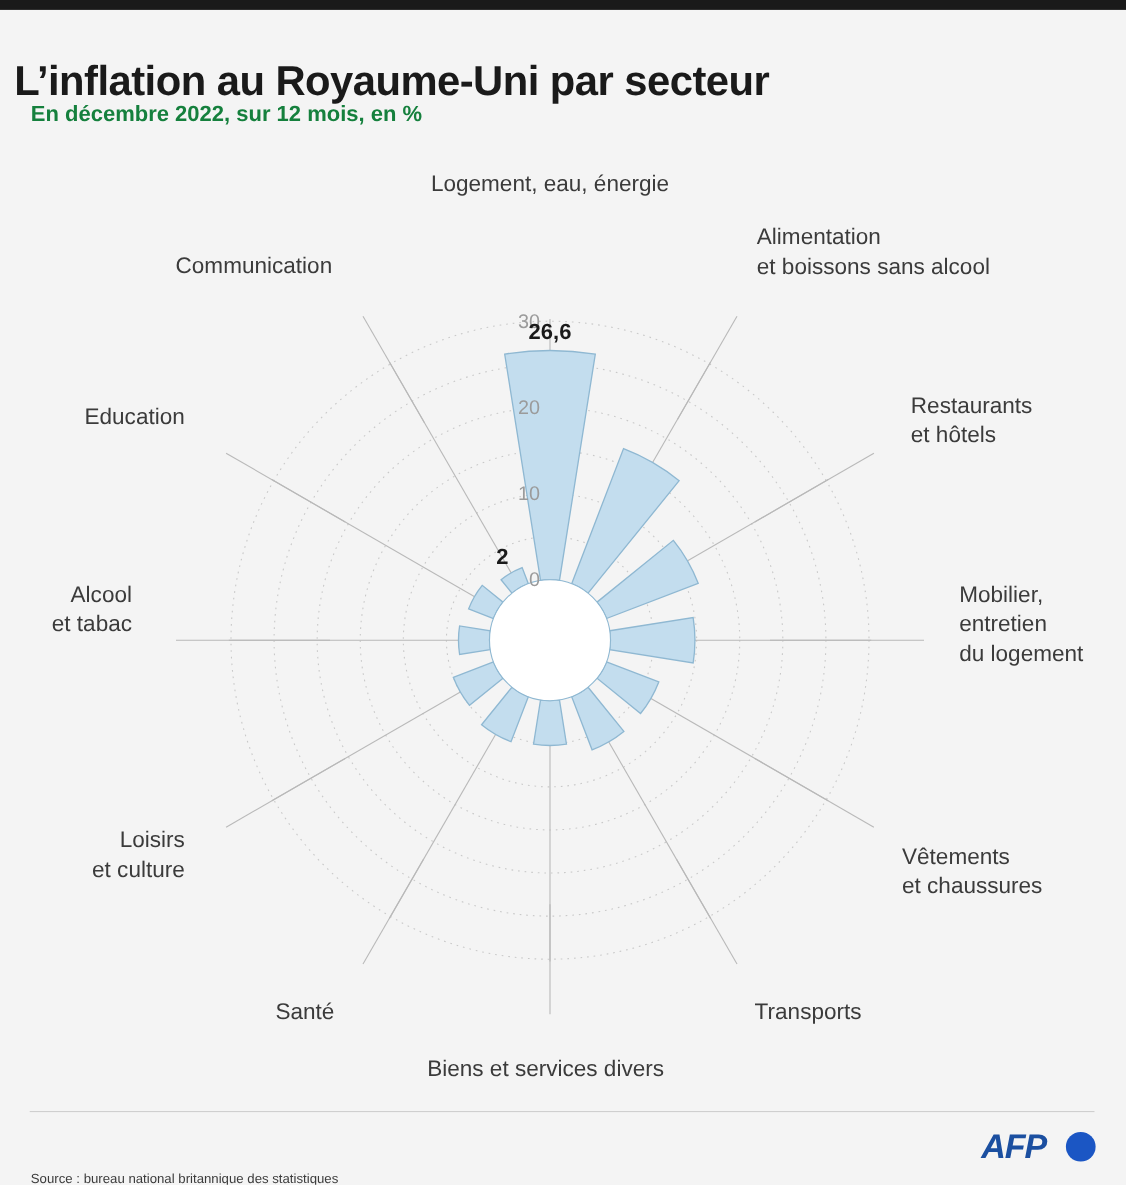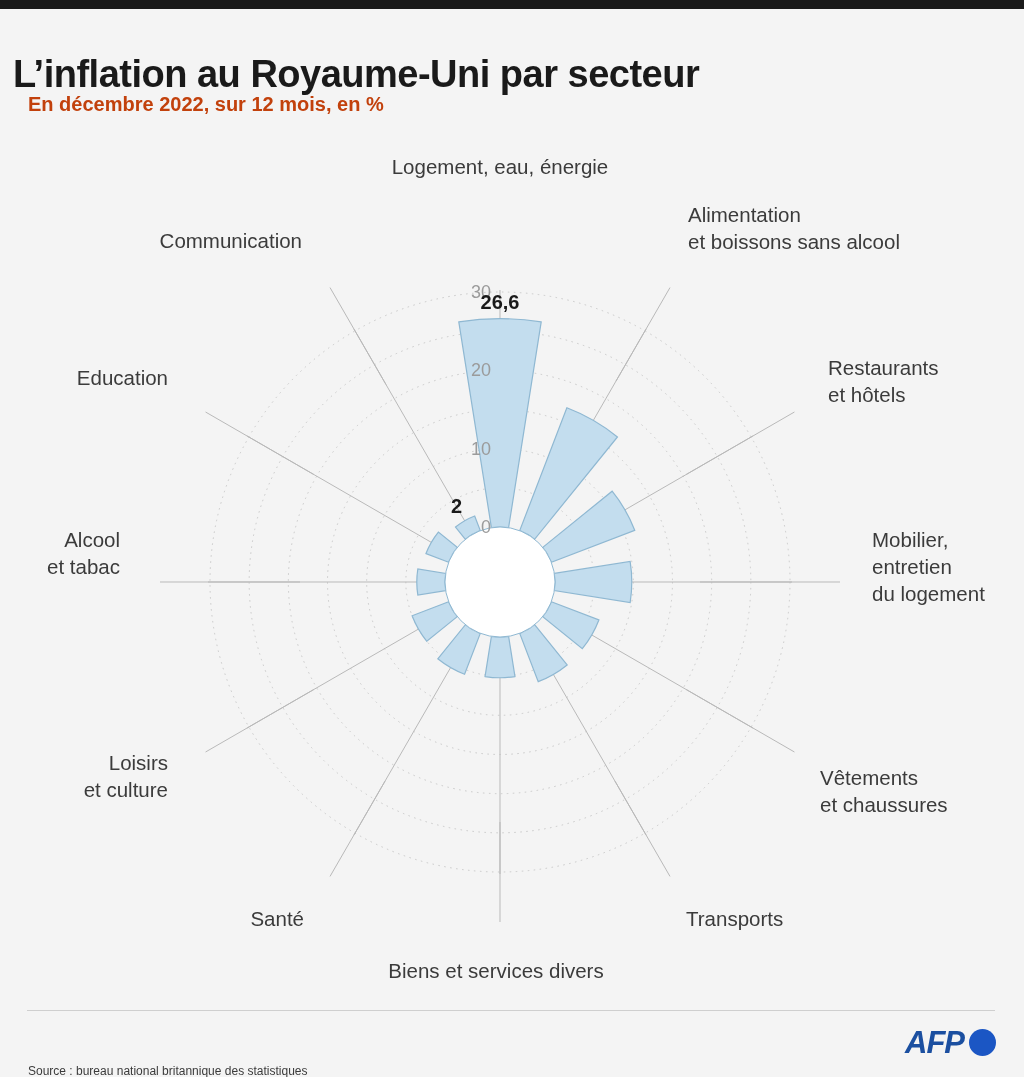--- a/index.html
+++ b/index.html
@@ -26,21 +26,21 @@
     font-weight: bold;
     letter-spacing: -0.5px;
     color: #1a1a1a;
     white-space: nowrap;
   }
   #subtitle {
     position: absolute;
     left: 28px; top: 93px;
     font-size: 20px;
     font-weight: bold;
-    color: #c2410c;
+    color: #15803d;
     white-space: nowrap;
   }
   #chart-area {
     position: absolute;
     left: 0; top: 130px;
     width: 1024px; height: 880px;
   }
   #chart-svg { display: block; }
   .axis-label {
     font-family: "Liberation Sans", sans-serif;
@@ -70,21 +70,21 @@
     font-size: 12px;
     color: #3b3b3b;
     white-space: nowrap;
   }
   #logo {
     position: absolute;
     right: 28px; top: 1025px;
     height: 34px;
     display: flex;
     align-items: center;
-    gap: 5px;
+    gap: 18px;
   }
   #logo-text {
     font-size: 31px;
     font-weight: bold;
     font-style: italic;
     color: #1b4fa0;
     letter-spacing: -1px;
     line-height: 1;
   }
   #logo-dot {

